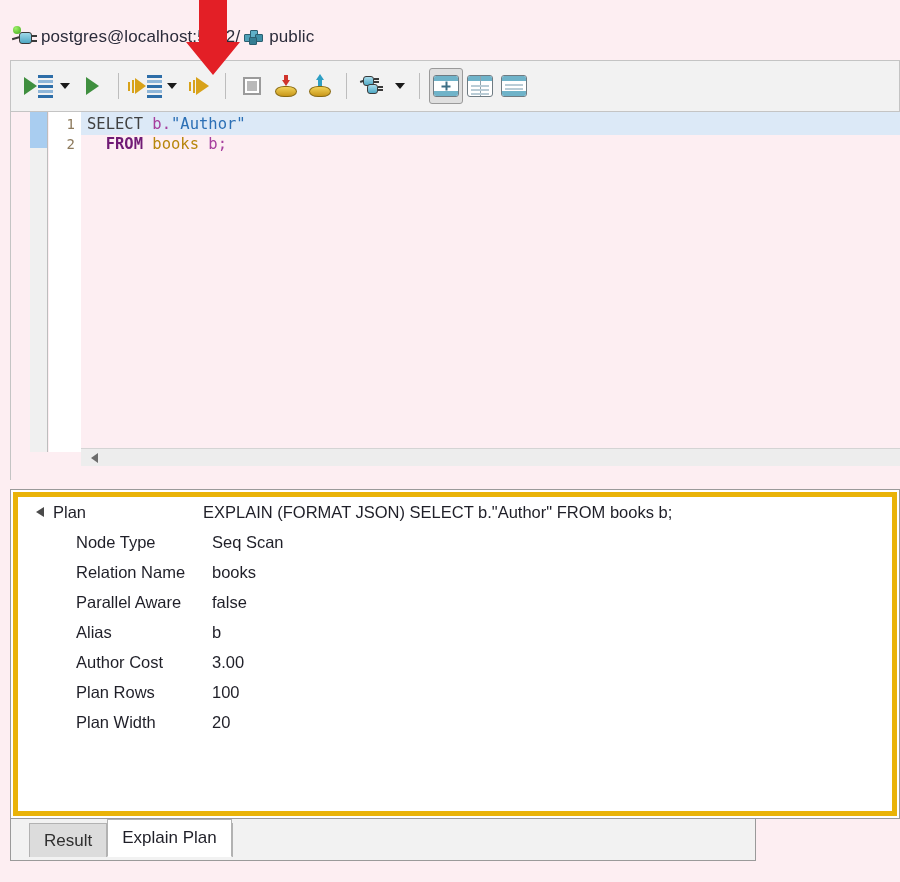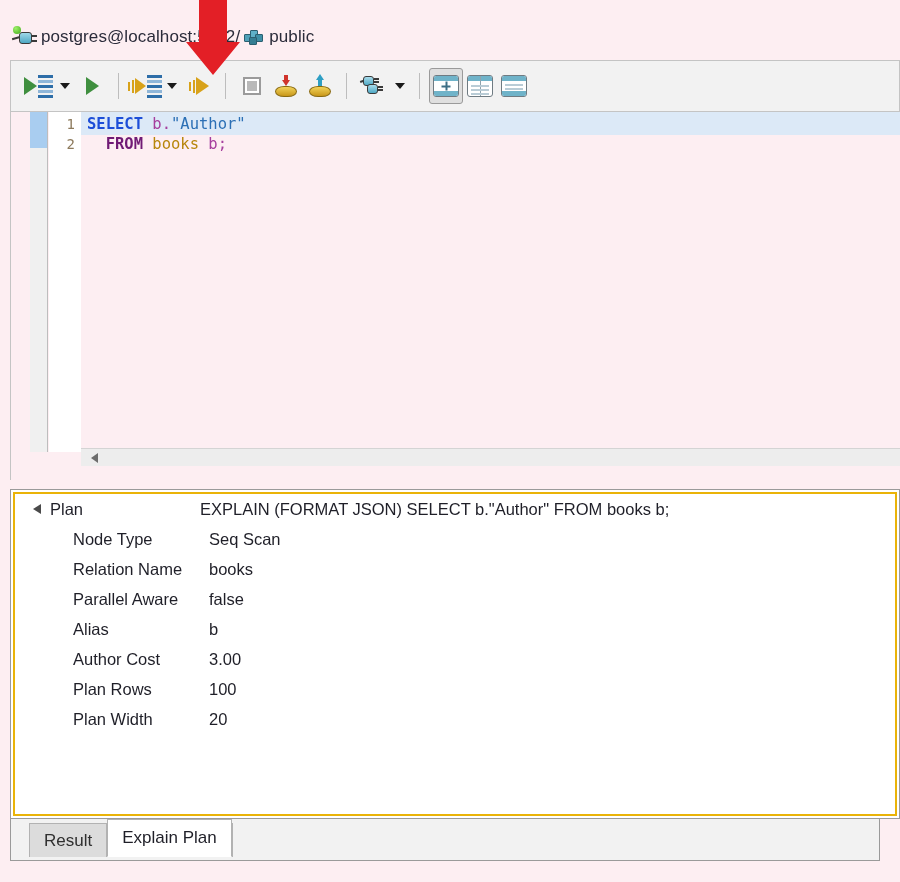--- a/index.html
+++ b/index.html
@@ -141,21 +141,21 @@
   }
   .num:first-child{padding-top:2px;height:21px;line-height:21px;}
   .code-area{
     position:absolute;left:70px;top:0;right:0;height:340px;background:#fdeef2;
   }
   .code-line{
     font-family:"DejaVu Sans Mono","Liberation Mono",monospace;
     font-size:15.5px;line-height:19px;height:19px;white-space:pre;padding-left:6px;
   }
   .code-line.hl{background:#dce9f7;padding-top:2px;height:21px;line-height:21px;}
-  .kw{color:#1d4ed8;font-weight:bold;}
+  .kw{color:#404040;font-weight:normal;}
   .kw2{color:#701a75;font-weight:bold;}
   .alias{color:#a63f9e;}
   .str{color:#2b6fb5;}
   .tbl{color:#b8860b;}
   .punc{color:#a63f9e;}
 
   .hscroll{
     position:absolute;left:70px;bottom:14px;right:0;height:18px;background:#ededed;
     border-top:1px solid #d4d4d4;box-sizing:border-box;display:flex;align-items:center;
   }
@@ -164,38 +164,38 @@
     border-right:7px solid #6d6d6d;margin-left:10px;
   }
 
   
   .plan-panel{
     position:absolute;left:10px;top:489px;width:890px;height:330px;
     background:#ffffff;border:1px solid #9a9a9a;box-sizing:border-box;
   }
   .plan-inner{
     position:absolute;left:2px;top:2px;right:2px;bottom:2px;background:#fff;
-    border:2px solid #eab308;box-sizing:border-box;overflow:hidden;
+    border:5px solid #eab308;box-sizing:border-box;overflow:hidden;
   }
   .plan-row{display:flex;align-items:center;height:30px;padding-left:18px;}
   .plan-key{
     font-size:16.5px;color:#1f1f28;width:176px;flex:0 0 auto;white-space:nowrap;
   }
   .plan-val{font-size:16.5px;color:#1f1f28;white-space:nowrap;}
   .plan-row.root .plan-key{padding-left:0;}
   .plan-row.child{padding-left:58px;}
   .plan-row.child .plan-key{width:136px;}
   .tree-arrow{
     width:0;height:0;border-top:5px solid transparent;border-bottom:5px solid transparent;
     border-right:8px solid #4a4a4a;margin-right:9px;flex:0 0 auto;
   }
 
   
   .tabs{
-    position:absolute;left:10px;top:819px;width:870px;height:42px;
+    position:absolute;left:10px;top:819px;width:746px;height:42px;
     background:#f2f2f2;border:1px solid #9a9a9a;border-top:none;box-sizing:border-box;
     display:flex;align-items:flex-start;padding-left:18px;
   }
   .tab{
     height:34px;display:flex;align-items:center;padding:0 14px;font-size:17px;
     box-sizing:border-box;margin-top:4px;
   }
   .tab.inactive{
     background:#dcdcdc;color:#333;border:1px solid #b2b2b2;border-bottom:none;color:#2f2f2f;
   }

